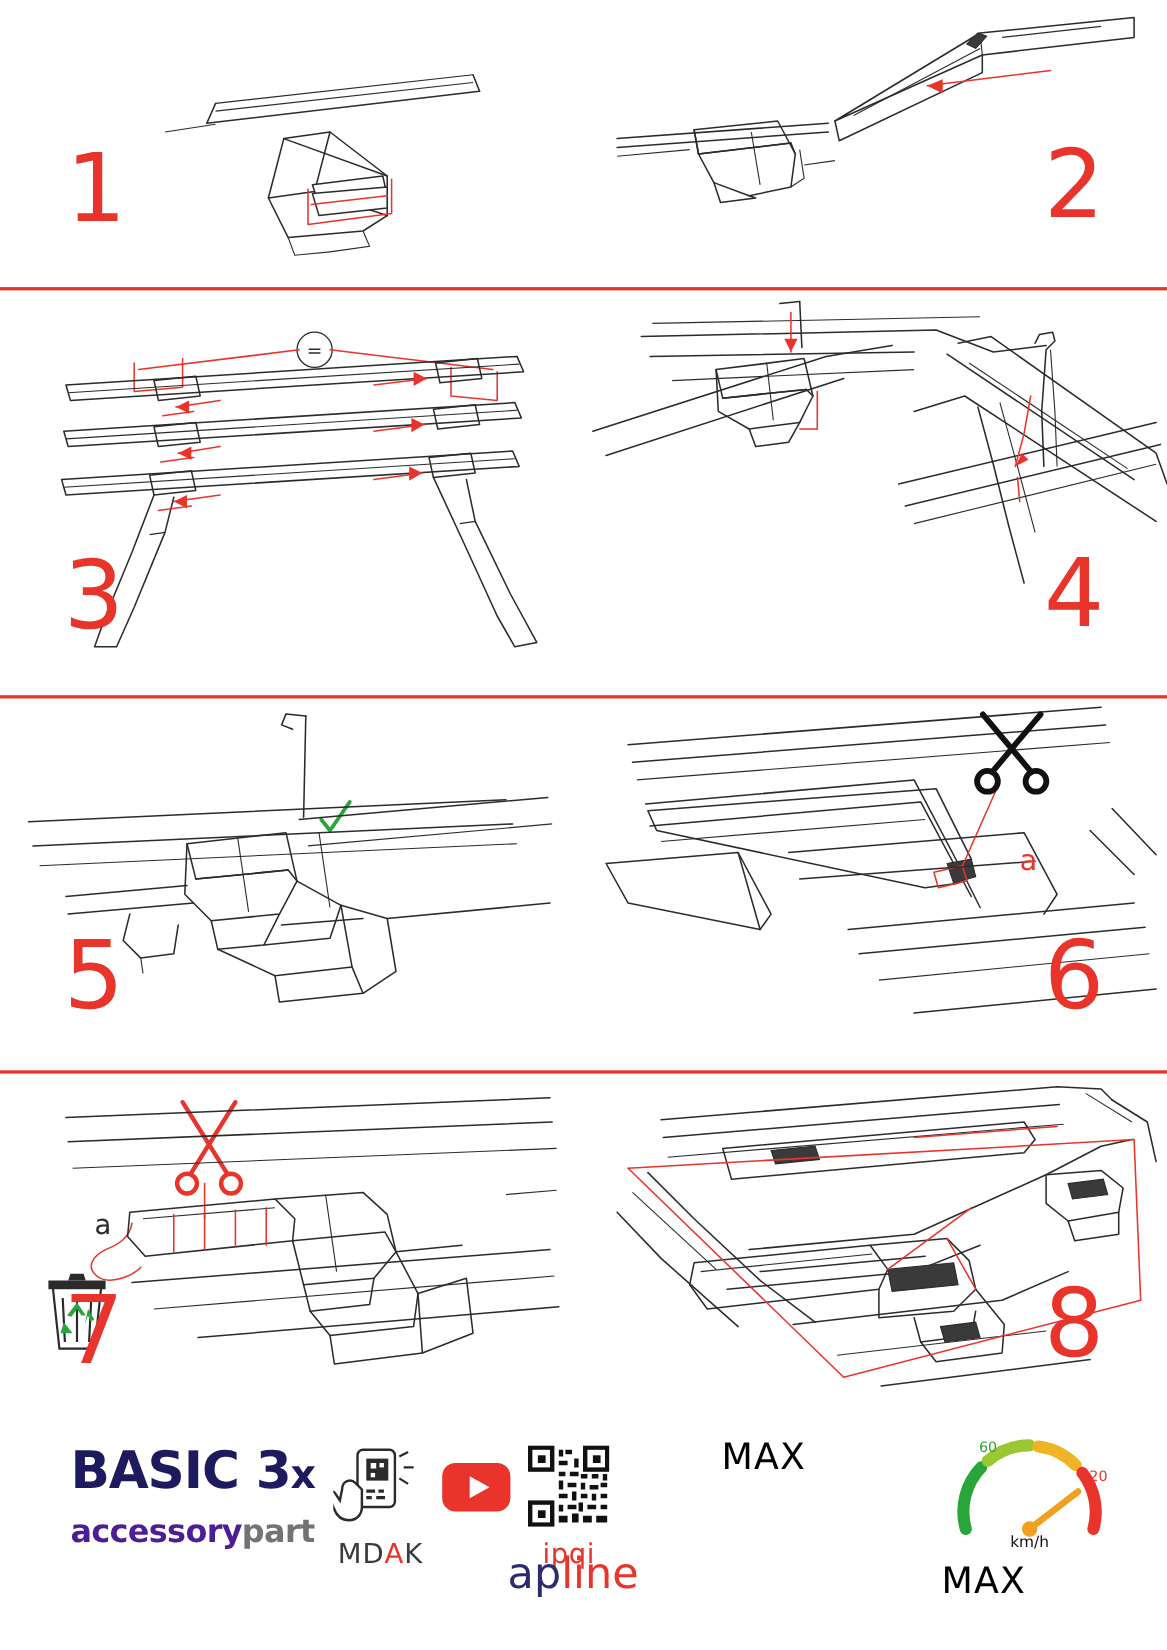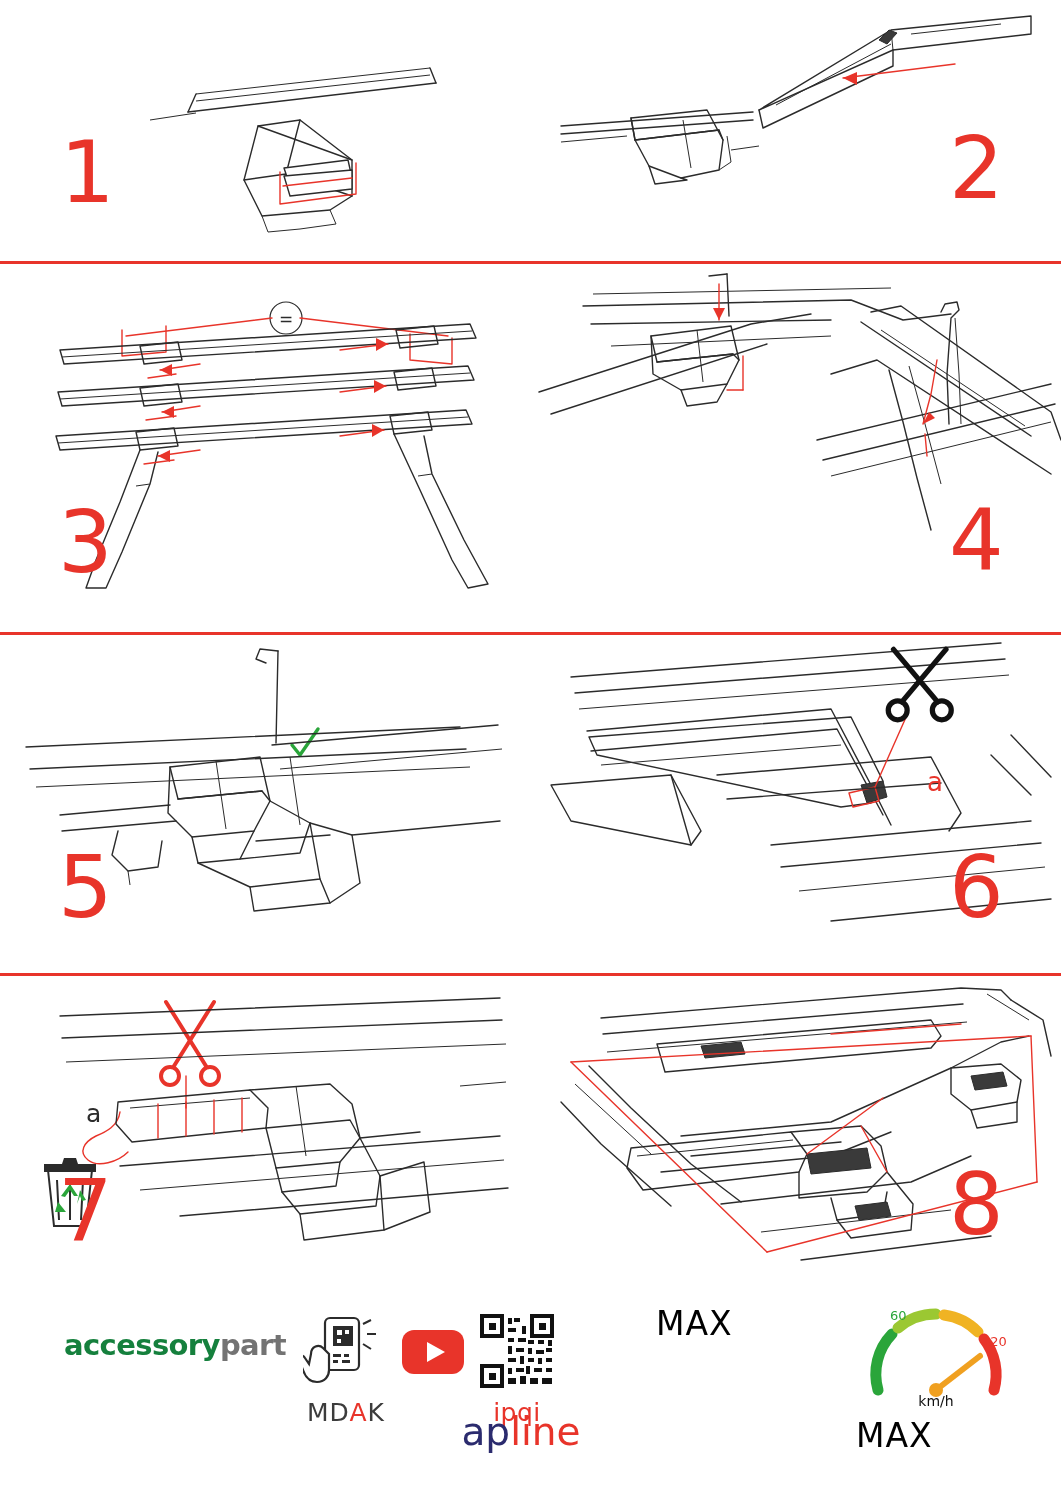--- a/index.html
+++ b/index.html
@@ -93,21 +93,21 @@
   .brand-title .x { font-size: 36px; }
   .brand-sub {
     margin-top: 17px;
     font-family: "DejaVu Sans", sans-serif;
     font-weight: 700;
     font-size: 29px;
     letter-spacing: -0.6px;
     line-height: 1;
     white-space: nowrap;
   }
-  .brand-sub .a { color: #15803d; }
+  .brand-sub .a { color: #4c1d95; }
   .brand-sub .b { color: #737373; }
 
   .logo-item {
     position: absolute;
     text-align: center;
   }
   .logo-mark { height: 74px; display: flex; align-items: center; justify-content: center; }
   .logo-cap {
     margin-top: 12px;
     font-family: "DejaVu Sans", sans-serif;
@@ -446,20 +446,23 @@
           <path class="r" d="M330 150 L356 196"></path>
         </svg>
       </div>
       <div class="step-num" style="left:418px; top:190px;">8</div>
     </div>
   </div>
 
   <div class="footer">
 
     <div class="brand-block">
+      <div class="brand-title">
+        <span>BASIC 3</span><span class="x">x</span>
+      </div>
       <div class="brand-sub">
         <span class="a">accessory</span><span class="b">part</span>
       </div>
     </div>
 
     <div class="logo-item" style="left:296px; top:28px; width:100px;">
       <div class="logo-mark">
         <svg width="86" height="74" viewBox="0 0 86 74">
           <rect x="22" y="4" width="34" height="52" rx="5" fill="#ffffff" stroke="#2b2b2b" stroke-width="2.2"></rect>
           <rect x="30" y="12" width="20" height="20" fill="#2b2b2b"></rect>

